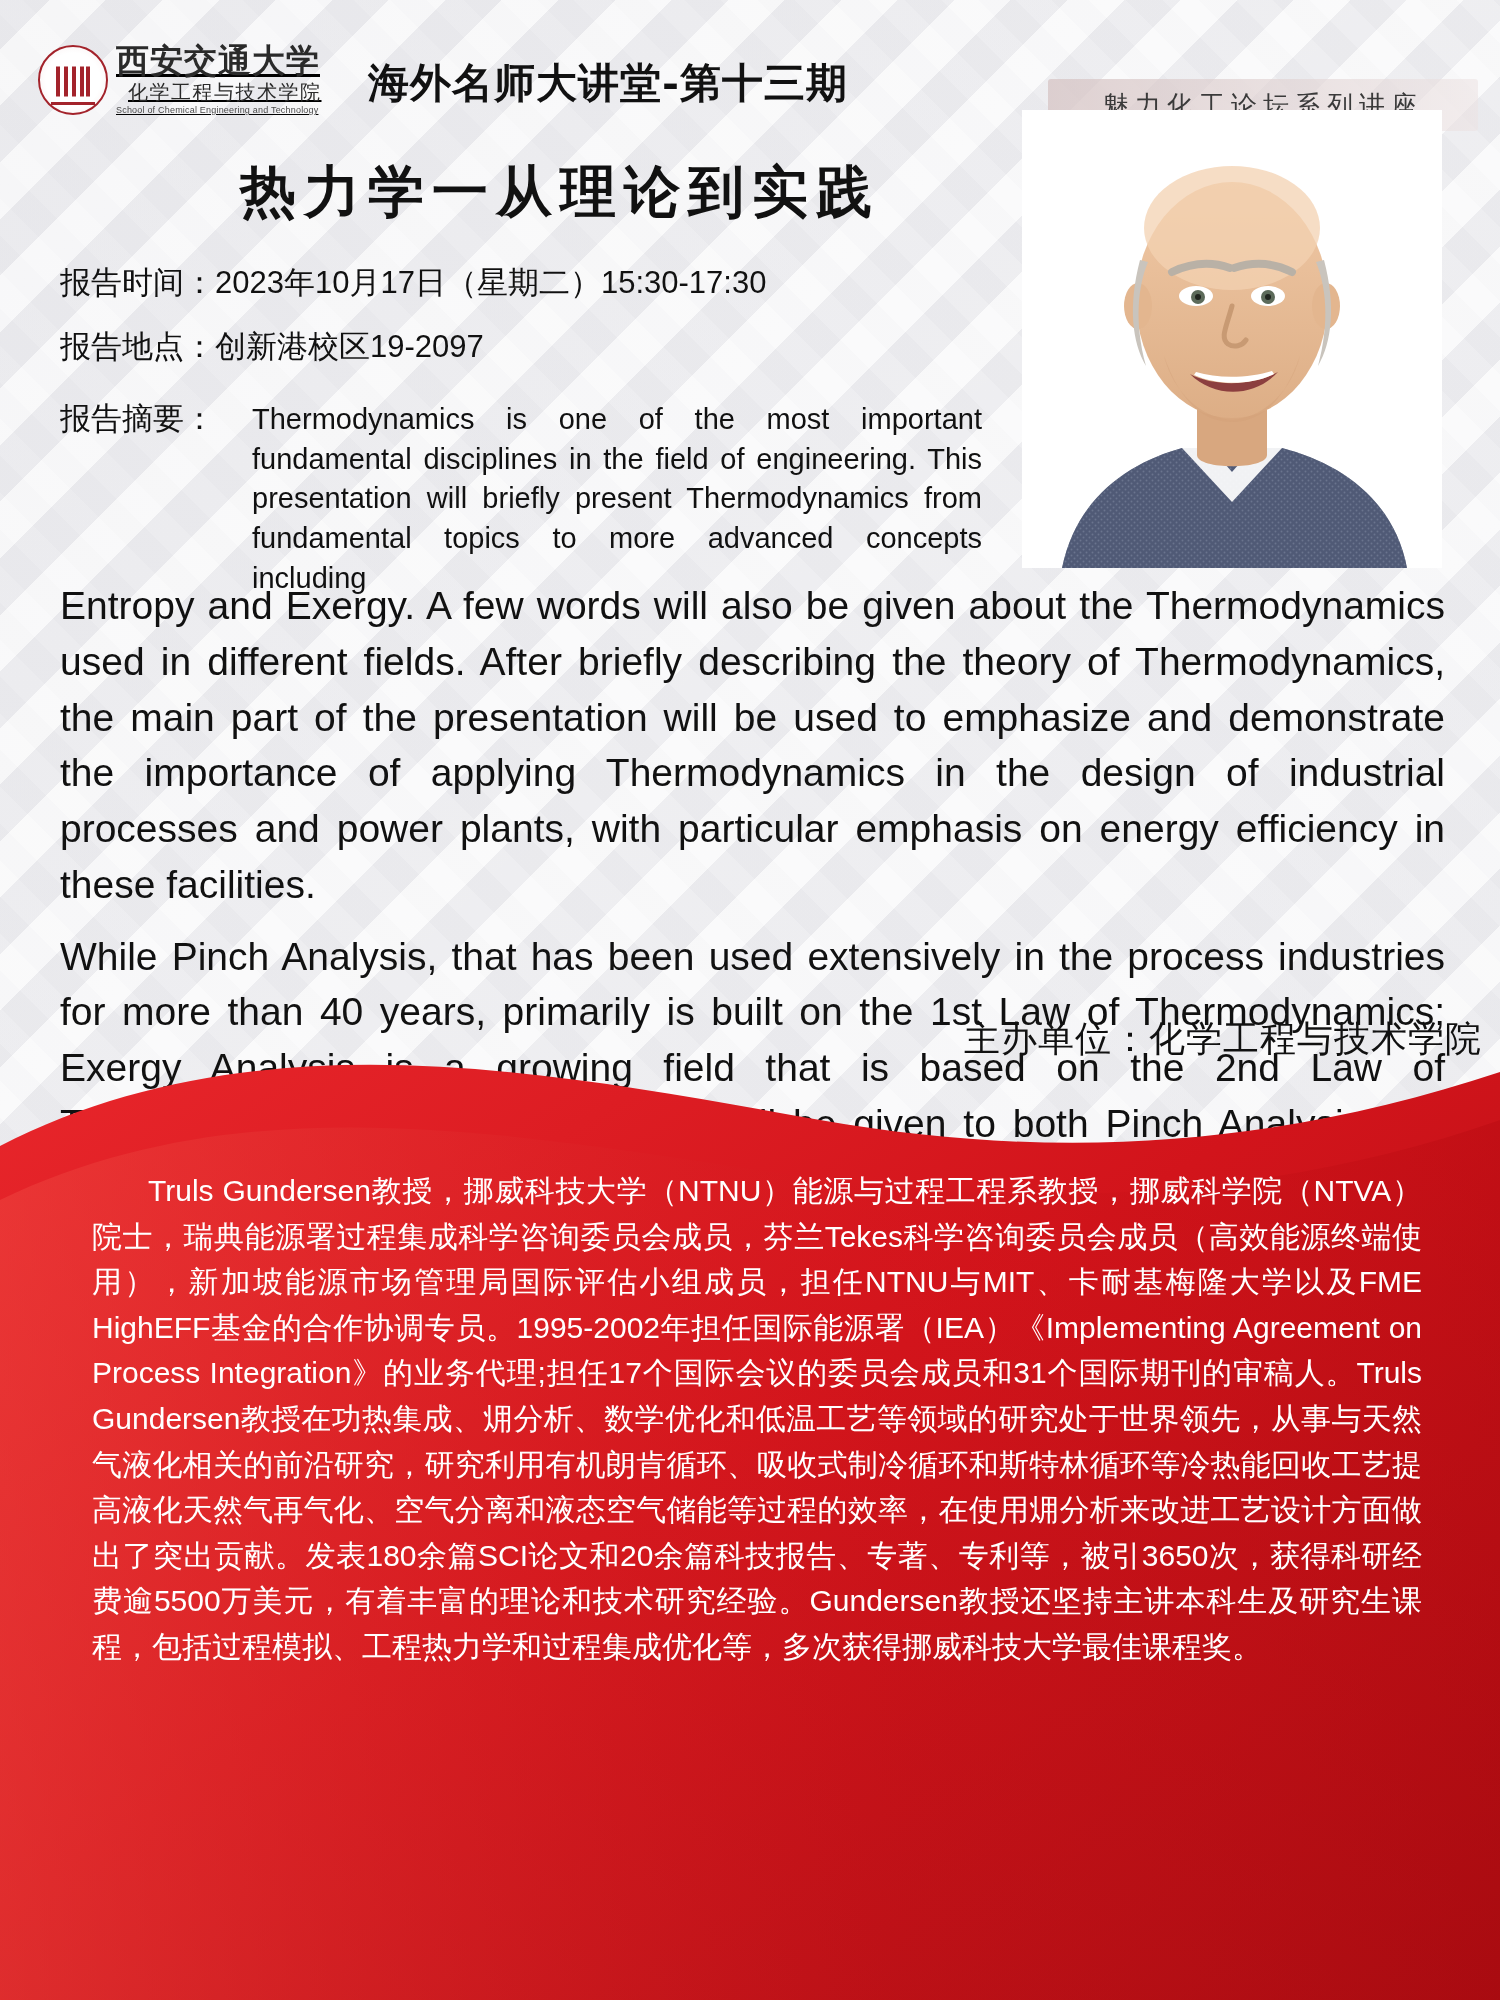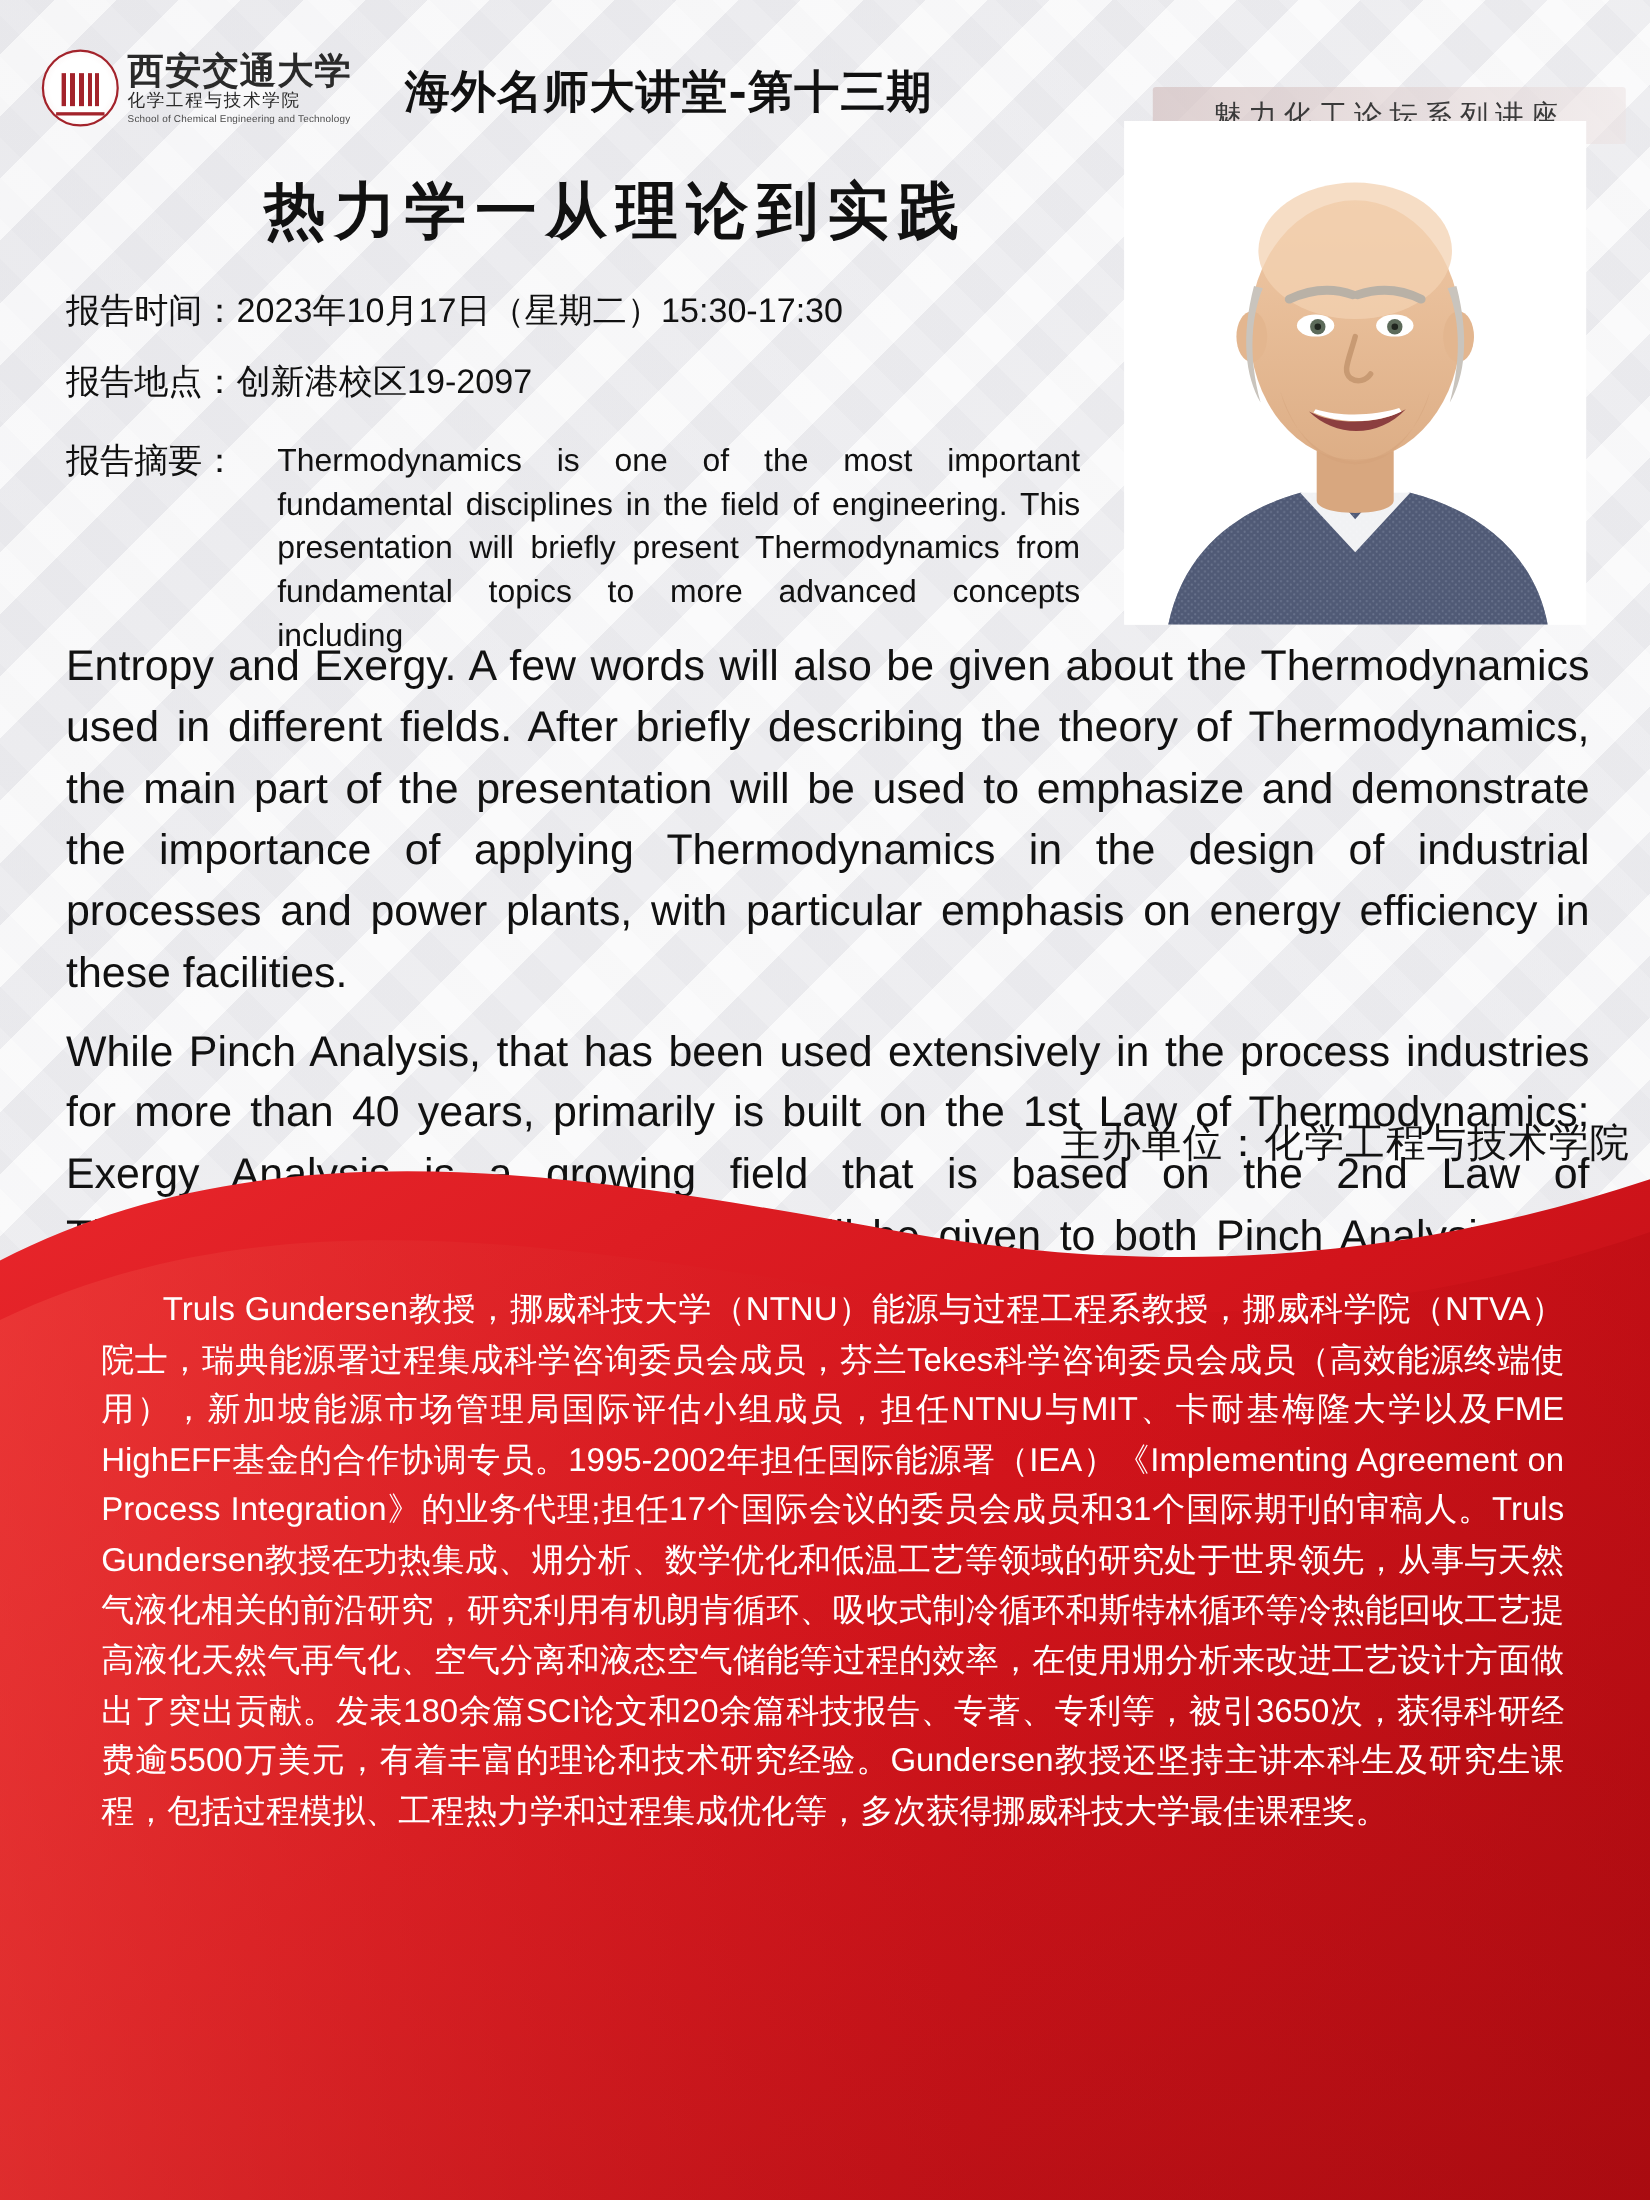--- a/index.html
+++ b/index.html
@@ -82,33 +82,35 @@
     width: 44px;
     height: 3px;
     transform: translateX(-50%);
     background: #a3232b;
   }
   .logo-text {
     display: flex;
     flex-direction: column;
     justify-content: flex-end;
     line-height: 1.05;
+    text-decoration: underline;
   }
   .logo-cn-main {
     font-family: "DejaVu Serif", "Liberation Serif", serif;
     font-size: 33px;
     font-weight: bold;
     color: #2a2a2a;
     letter-spacing: 1px;
   }
   .logo-cn-sub {
-    font-size: 16px;
+    font-size: 20px;
     color: #2a2a2a;
     letter-spacing: 1.5px;
     margin-top: 3px;
+    margin-left: 12px;
   }
   .logo-en-sub {
     font-size: 9px;
     color: #4a4a4a;
     letter-spacing: 0.2px;
     margin-top: 3px;
   }
   .header-title {
     position: absolute;
     left: 330px;

